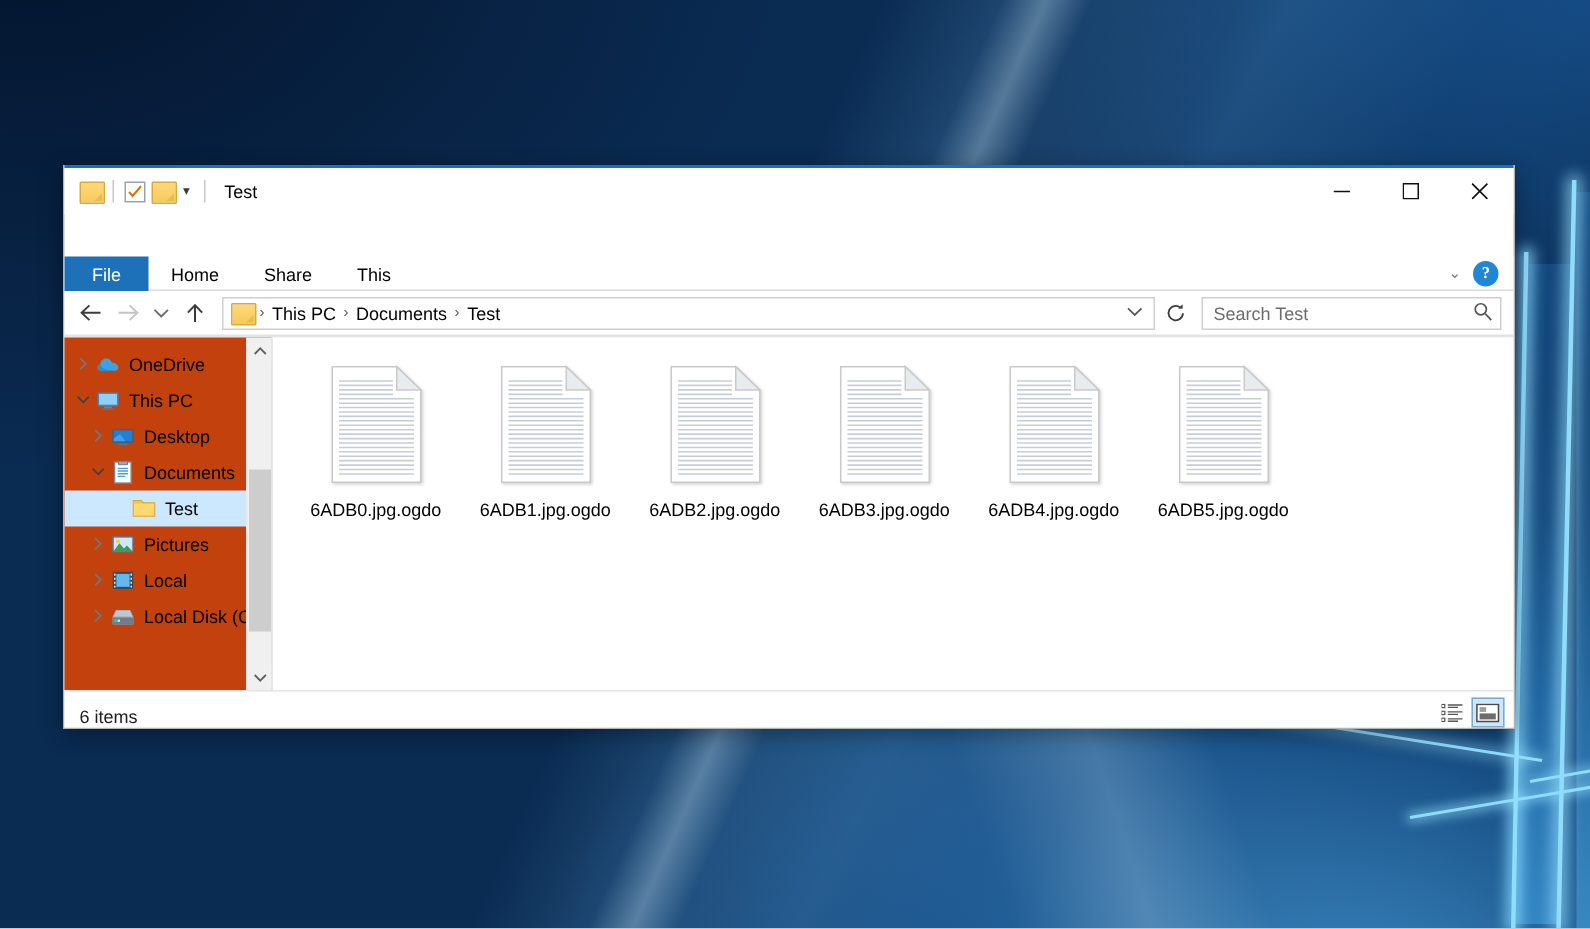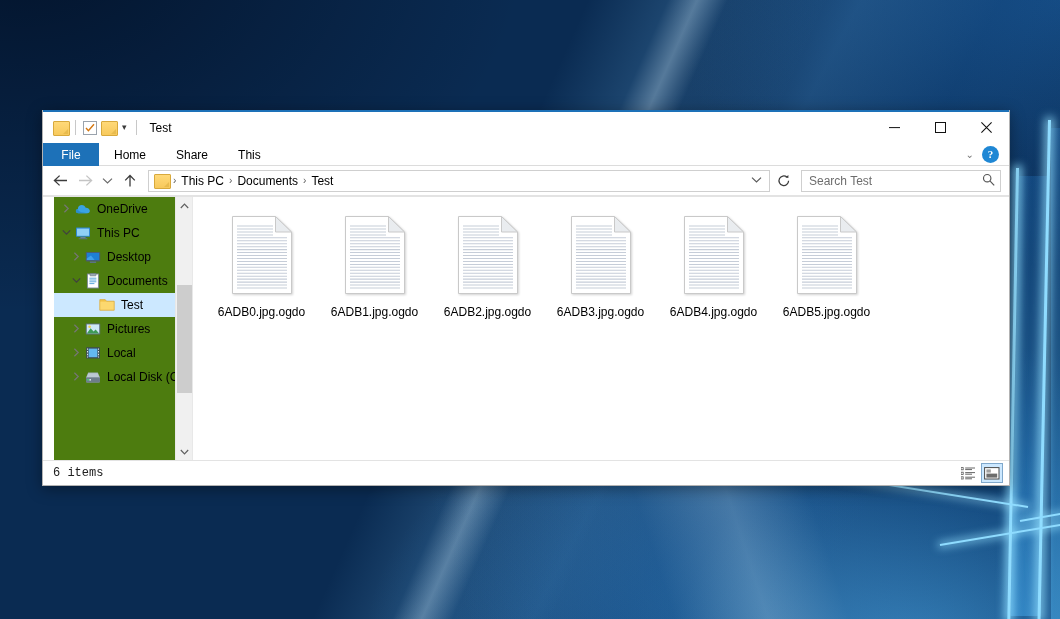--- a/index.html
+++ b/index.html
@@ -154,20 +154,21 @@
     display: flex; align-items: center; justify-content: center;
     color: #111;
   }
 
   
   .ribbon {
     height: 23px; display: flex; align-items: stretch;
     background: #fff; flex: none;
     border-bottom: 1px solid #dcdcdc;
     position: relative;
+    margin-top: 28px;
   }
   .tab {
     display: flex; align-items: center; justify-content: center;
     padding: 0 15px; font-size: 12px; color: #000;
     height: 23px;
   }
   .tab.file {
     background: #1d71b8; color: #fff; min-width: 56px;
   }
   .ribbon-right {
@@ -218,25 +219,24 @@
   .search-text { font-size: 12px; color: #6d6d6d; flex: 1; }
   .search-ico { color: #555; }
 
   
   .body {
     flex: 1; display: flex; min-height: 0;
     border-top: 1px solid #e3e3e3;
   }
   
   .navpane {
-    width: 138px; background: #4d7c0f;
+    width: 138px; background: #c2410c;
     position: relative; overflow: hidden;
     flex: none;
-    padding-top: 0;
-    margin-left: 11px;
+    padding-top: 6px;
   }
   .nav-item {
     height: 24px; display: flex; align-items: center;
     font-size: 12px; color: #000; padding-left: 4px;
     white-space: nowrap;
   }
   .nav-item.selected { background: #cce8ff; }
   .chev {
     width: 16px; text-align: center; color: #767676; font-size: 9px;
     flex: none;
@@ -288,24 +288,24 @@
   .filename {
     font-size: 12px; color: #000; margin-top: 8px;
     text-align: center; line-height: 15px;
     white-space: nowrap;
   }
 
   
   .statusbar {
     height: 25px; flex: none;
     border-top: 1px solid #e3e3e3;
-    display: flex; align-items: center;
+    display: flex; align-items: flex-end;
     padding: 0 6px 0 10px;
     background: #fff;
-    font-size: 12px; color: #202020; font-family: Liberation Mono, monospace;
+    font-size: 12px; color: #202020;
   }
   .viewbtns { margin-left: auto; display: flex; gap: 2px; align-items: center; }
   .viewbtn {
     width: 22px; height: 20px;
     display: flex; align-items: center; justify-content: center;
     border: 1px solid transparent;
   }
   .viewbtn.active { background: #cce8ff; border-color: #7fa8cc; }
 </style>
 </head>

